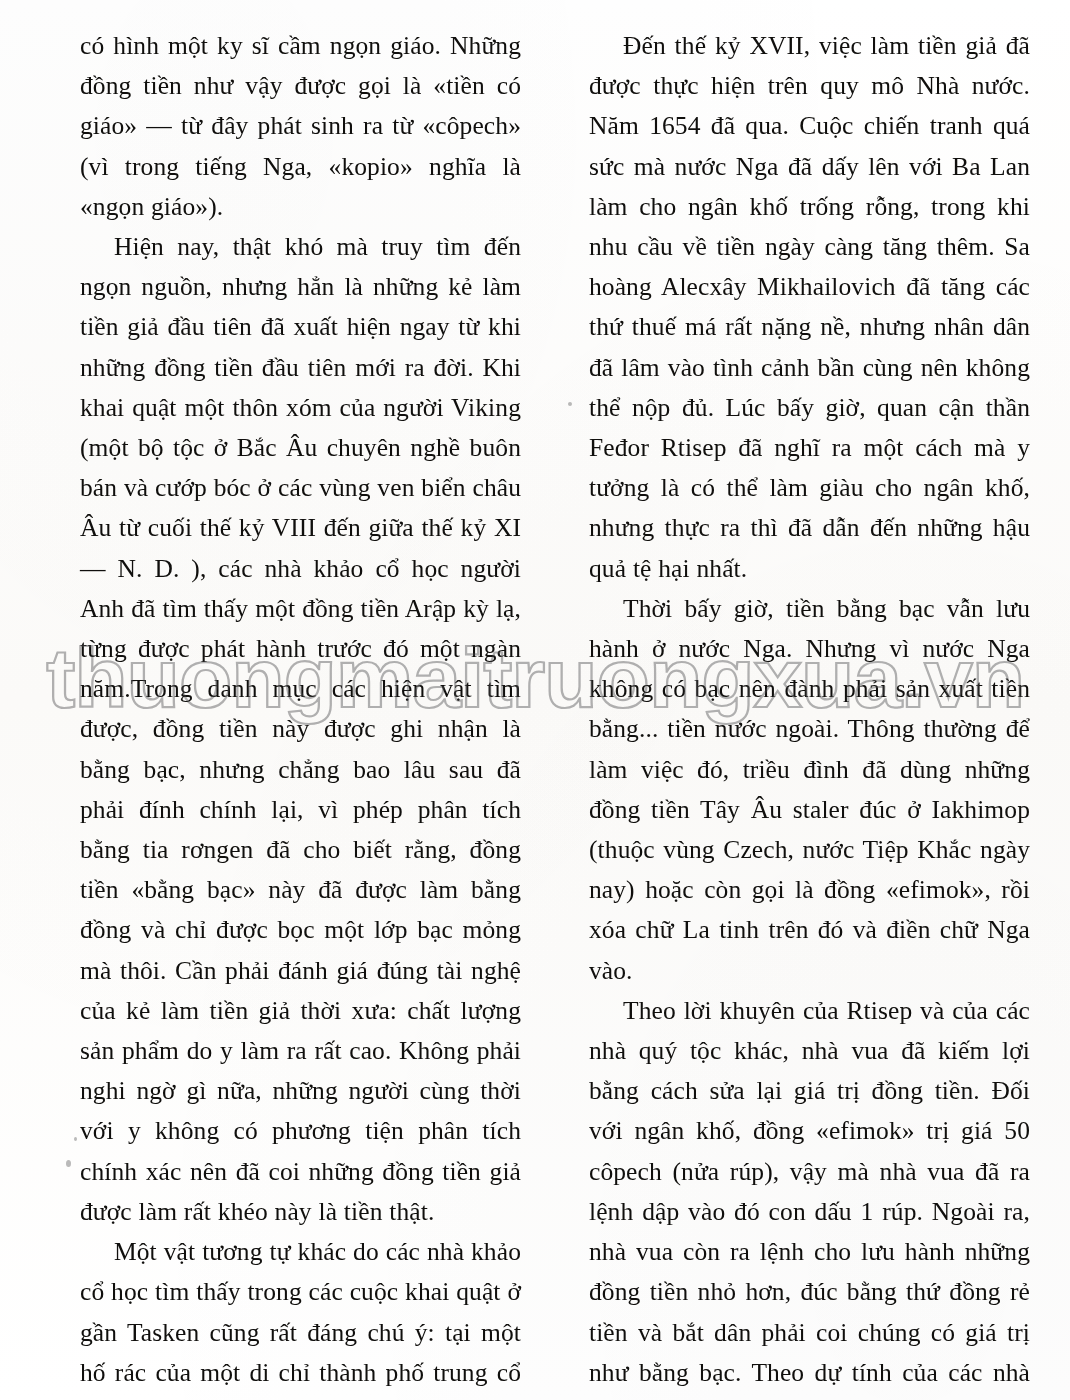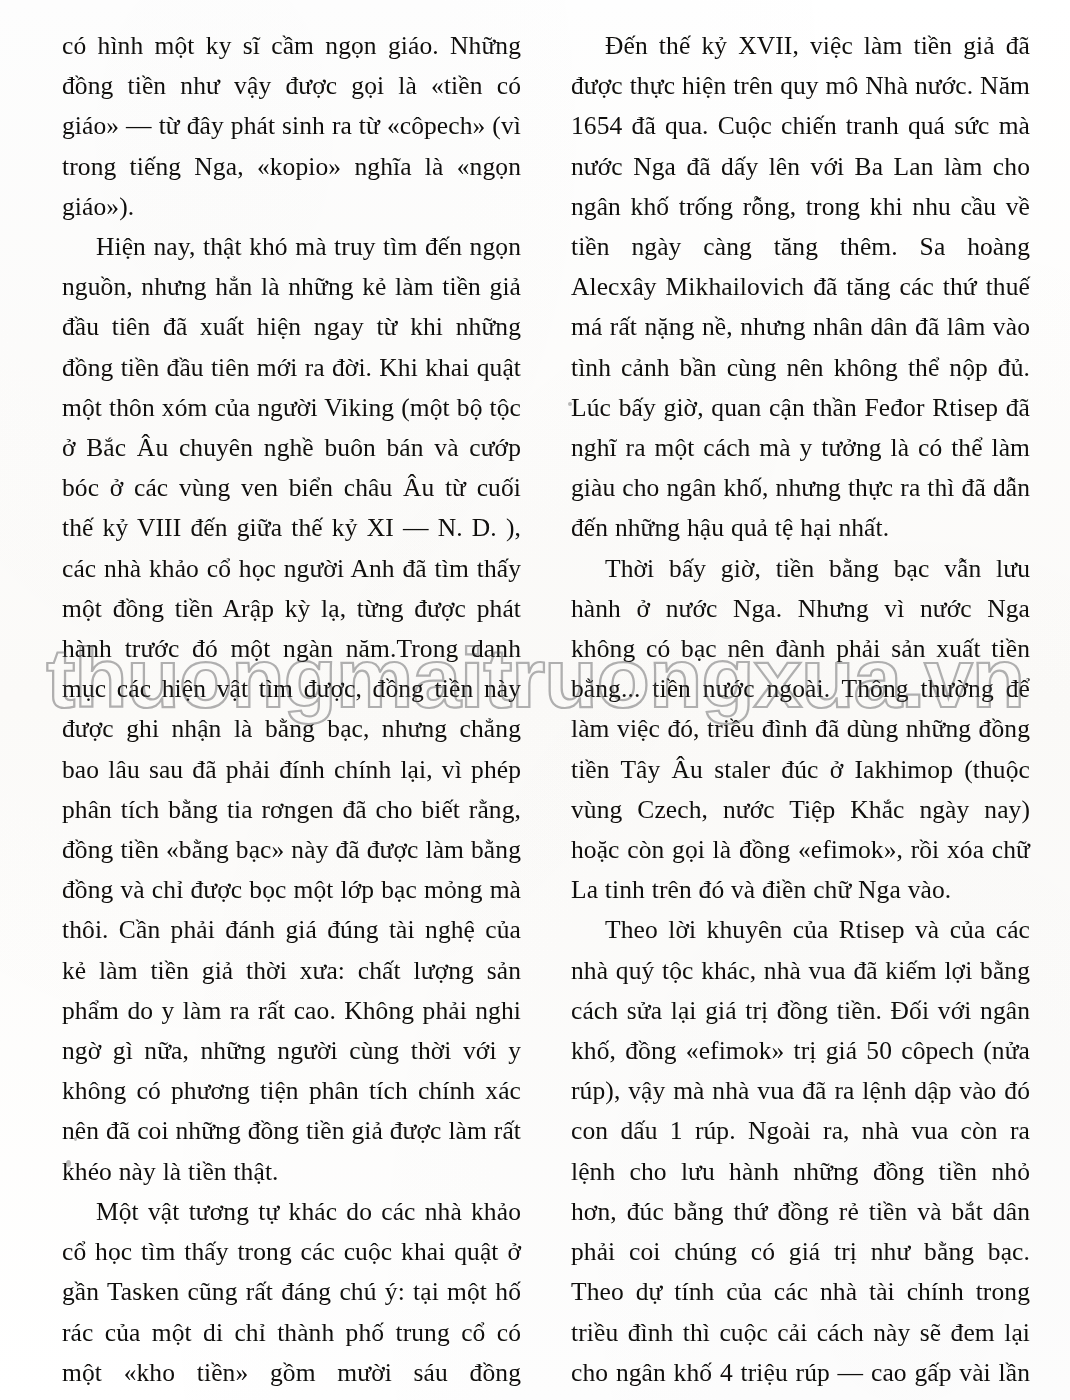--- a/index.html
+++ b/index.html
@@ -33,20 +33,21 @@
     top: 26px;
     left: 62px;
     width: 968px;
     height: 1270px;
     display: flex;
     gap: 50px;
   }
 
   .col {
     width: 459px;
+    margin-left: 18px;
   }
 
   .col p {
     margin: 0;
     font-size: 25.5px;
     line-height: 40.2px;
     text-align: justify;
     text-justify: inter-word;
     color: #100f0d;
     letter-spacing: 0.1px;

